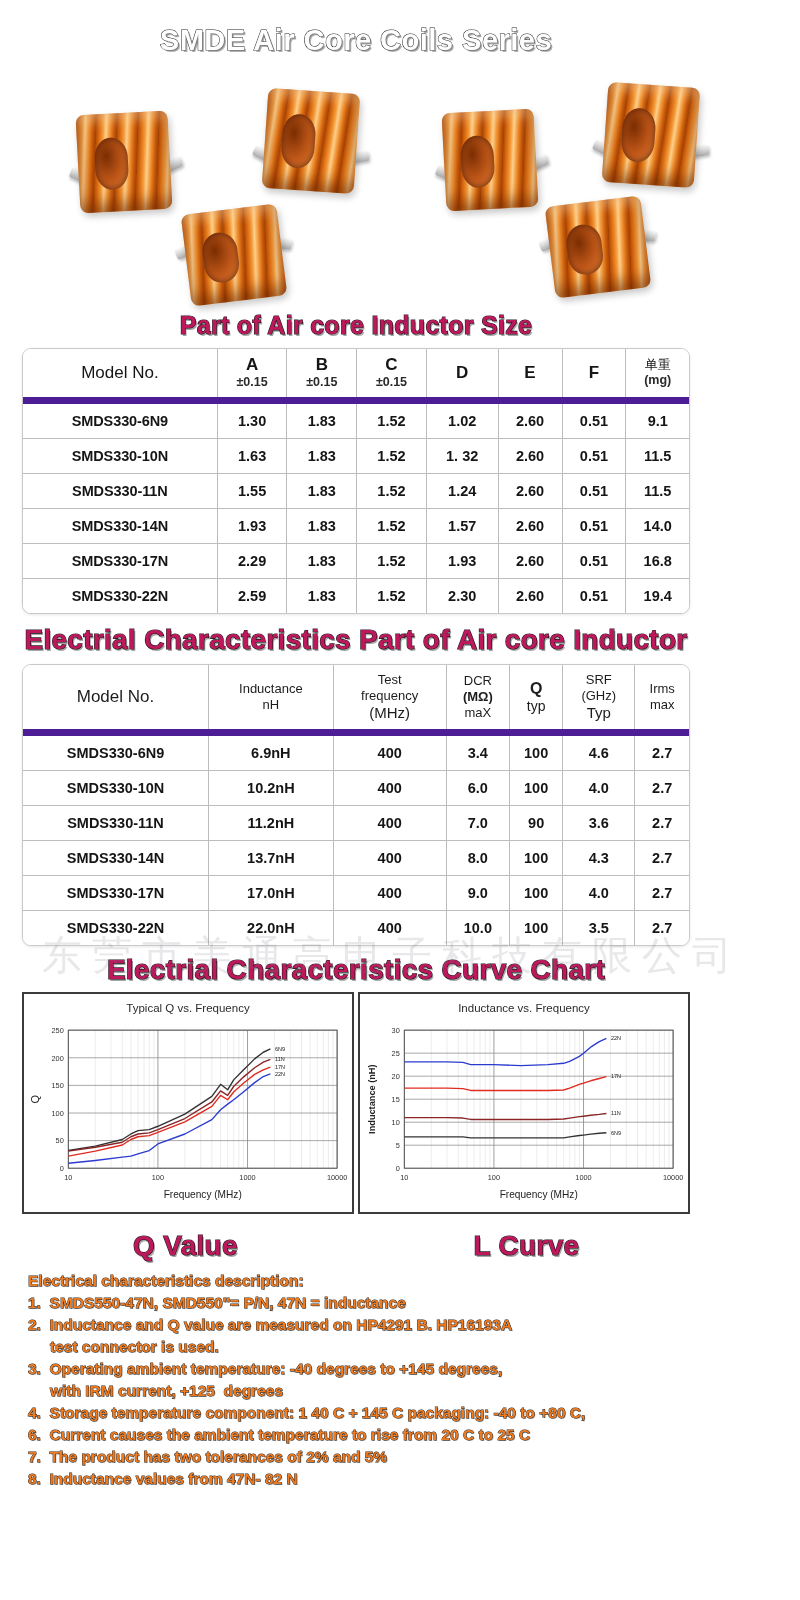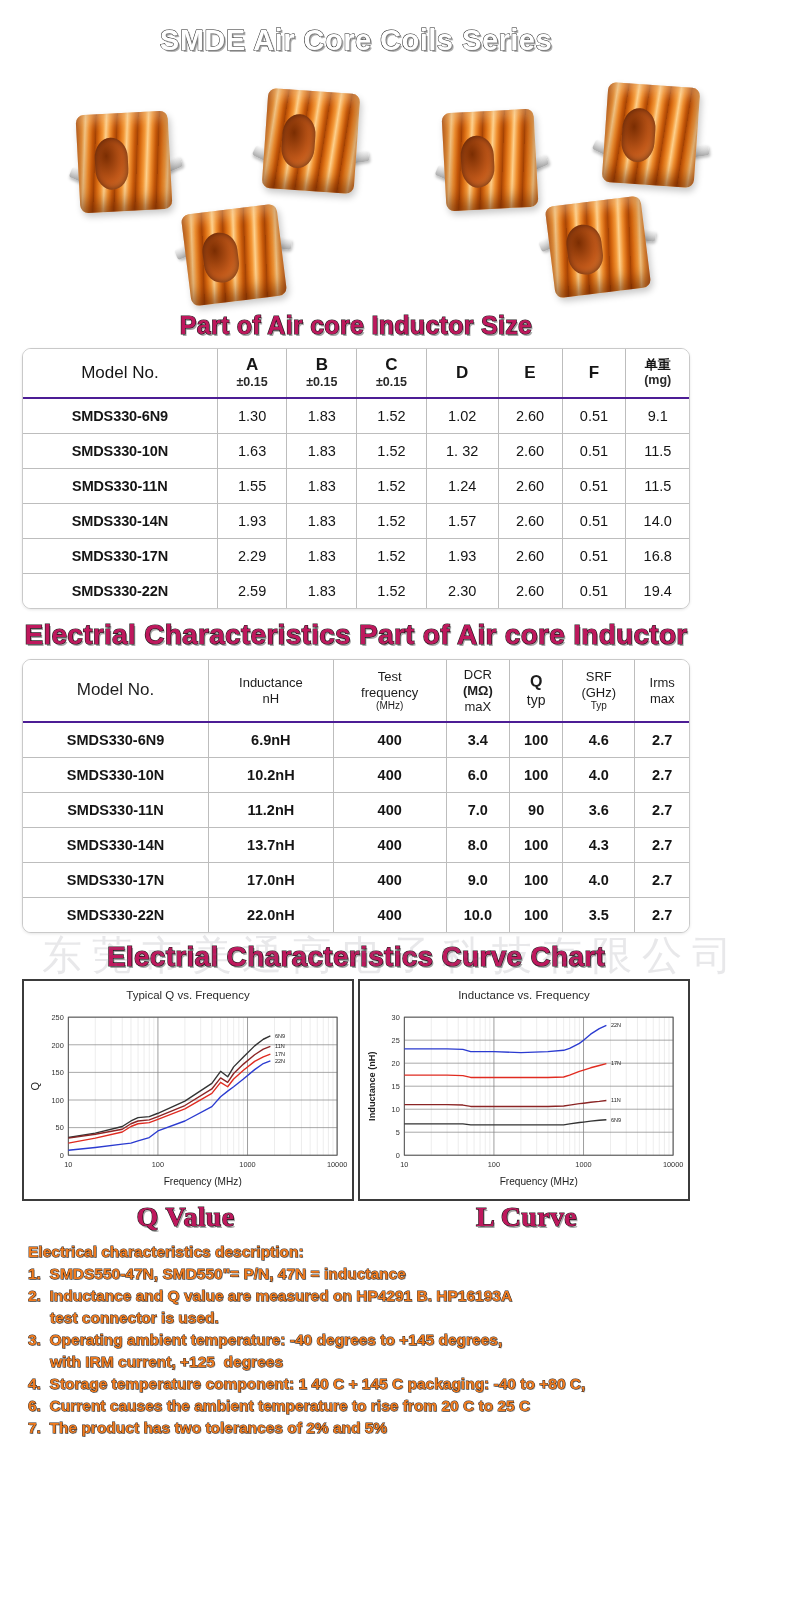--- a/index.html
+++ b/index.html
@@ -84,35 +84,35 @@
   table { width: 100%; border-collapse: collapse; }
   th, td {
     border-right: 1px solid #bdbdbd;
     border-bottom: 1px solid #bdbdbd;
     text-align: center;
     color: #151515;
     background: #fff;
   }
   th:last-child, td:last-child { border-right: none; }
   tr:last-child td { border-bottom: none; }
-  thead th { border-bottom: 2px solid #4c1d95; }
+  thead th { border-bottom: 7px solid #4c1d95; }
 
   
   .t-size th { padding: 7px 2px 7px; font-weight: bold; font-size: 17px; line-height: 1.08; }
   .t-size th.model { font-weight: normal; font-size: 17px; }
   .t-size th .sub { display:block; font-weight: bold; font-size: 12.5px; color:#2a2a2a; margin-top:2px; }
-  .t-size th .cn { font-size: 13px; font-weight: bold; display:block; }
-  .t-size td { padding: 9px 2px; font-size: 14.5px; font-weight: normal; }
+  .t-size th .cn { font-size: 13px; font-weight: normal; display:block; }
+  .t-size td { padding: 9px 2px; font-size: 14.5px; font-weight: bold; }
   .t-size td.model { font-size: 14.5px; font-weight: bold; letter-spacing:-0.1px; }
 
   
   .t-elec th { padding: 7px 2px; font-weight: normal; font-size: 13px; line-height: 1.22; color:#1d1d1d; }
   .t-elec th.model { font-size: 17px; }
   .t-elec th .l2 { display:block; }
-  .t-elec th .sm { display:block; font-size: 10px; }
+  .t-elec th .sm { display:block; font-size: 15px; }
   .t-elec th .bg { font-size: 16px; font-weight: bold; display:block; }
   .t-elec td { padding: 9px 2px; font-size: 14.5px; font-weight: bold; }
 
   .watermark {
     position: absolute;
     left: 32px; top: 928px;
     width: 720px;
     text-align: center;
     font-size: 40px;
     color: rgba(120,120,130,.17);
@@ -125,21 +125,21 @@
   
   .charts { display: flex; gap: 4px; padding: 6px 22px 0 22px; }
   .chart-box {
     flex: 1;
     border: 2px solid #3b3b3b;
     background: #fff;
     padding: 4px 2px 2px;
     height: 222px;
   }
   .chart-title { text-align:center; font-size: 11.5px; color:#2b2b2b; margin: 4px 0 1px; }
-  .cap-row { display:flex; gap:14px; padding: 0 22px 0 22px; font-family: Liberation Serif, serif; }
+  .cap-row { display:flex; gap:14px; padding: 16px 22px 0 22px; }
   .cap-row > div { flex:1; }
 
   
   .notes { padding: 8px 0 0 28px; }
   .note-line {
     font-size: 15.5px;
     font-weight: bold;
     color: #F07B1E;
     -webkit-text-stroke: 0.9px #231f20;
     paint-order: stroke fill;
@@ -497,15 +497,16 @@
     <div class="note-line">Electrical characteristics description:</div>
     <div id="notes-list">
         <div class="note-line">1.  SMDS550-47N, SMD550"= P/N, 47N = inductance</div>
         <div class="note-line">2.  Inductance and Q value are measured on HP4291 B. HP16193A</div>
         <div class="note-line ind">test connector is used.</div>
         <div class="note-line">3.  Operating ambient temperature: -40 degrees to +145 degrees,</div>
         <div class="note-line ind">with IRM current, +125  degrees</div>
         <div class="note-line">4.  Storage temperature component: 1 40 C + 145 C packaging: -40 to +80 C,</div>
         <div class="note-line">6.  Current causes the ambient temperature to rise from 20 C to 25 C</div>
         <div class="note-line">7.  The product has two tolerances of 2% and 5%</div>
+        <div class="note-line">8.  Inductance values from 47N- 82 N</div>
       </div>
   </div>
 </div>
 
 </body></html>

